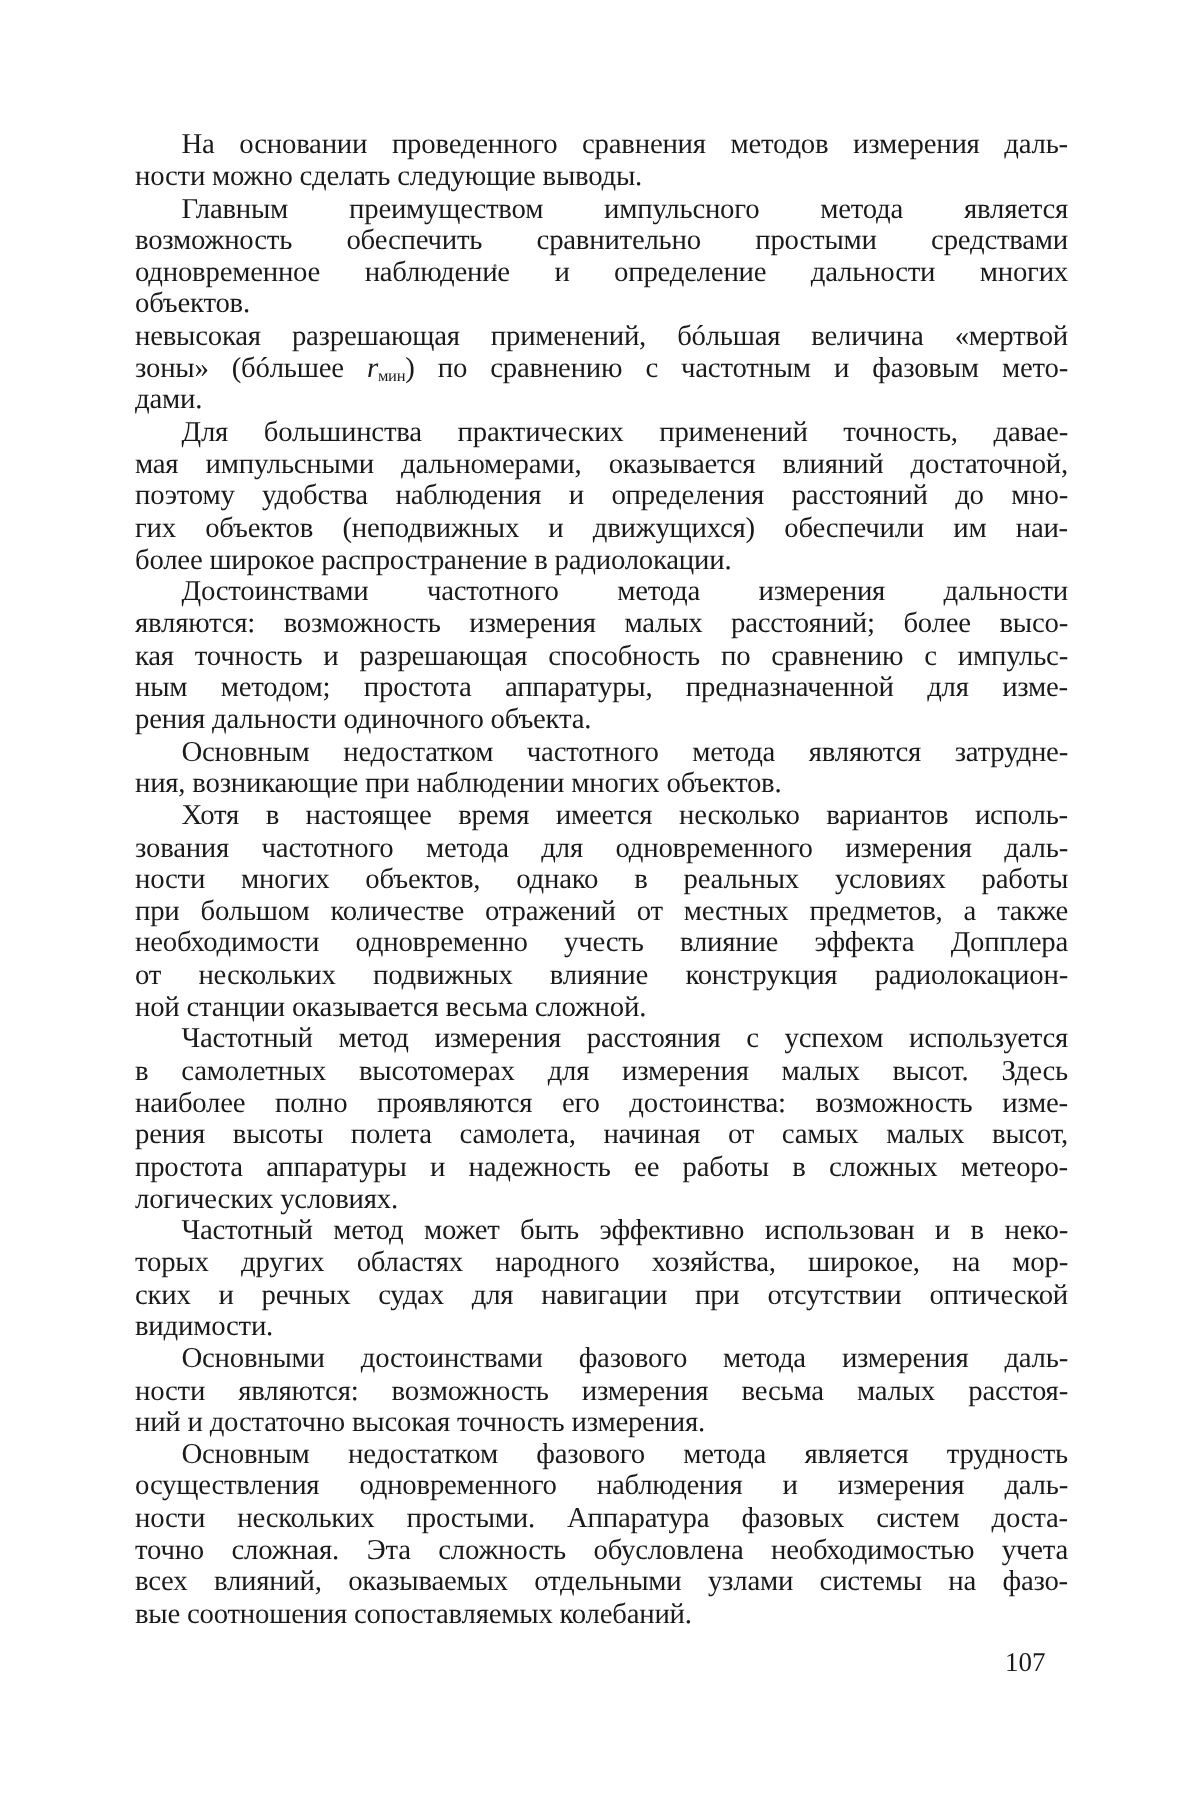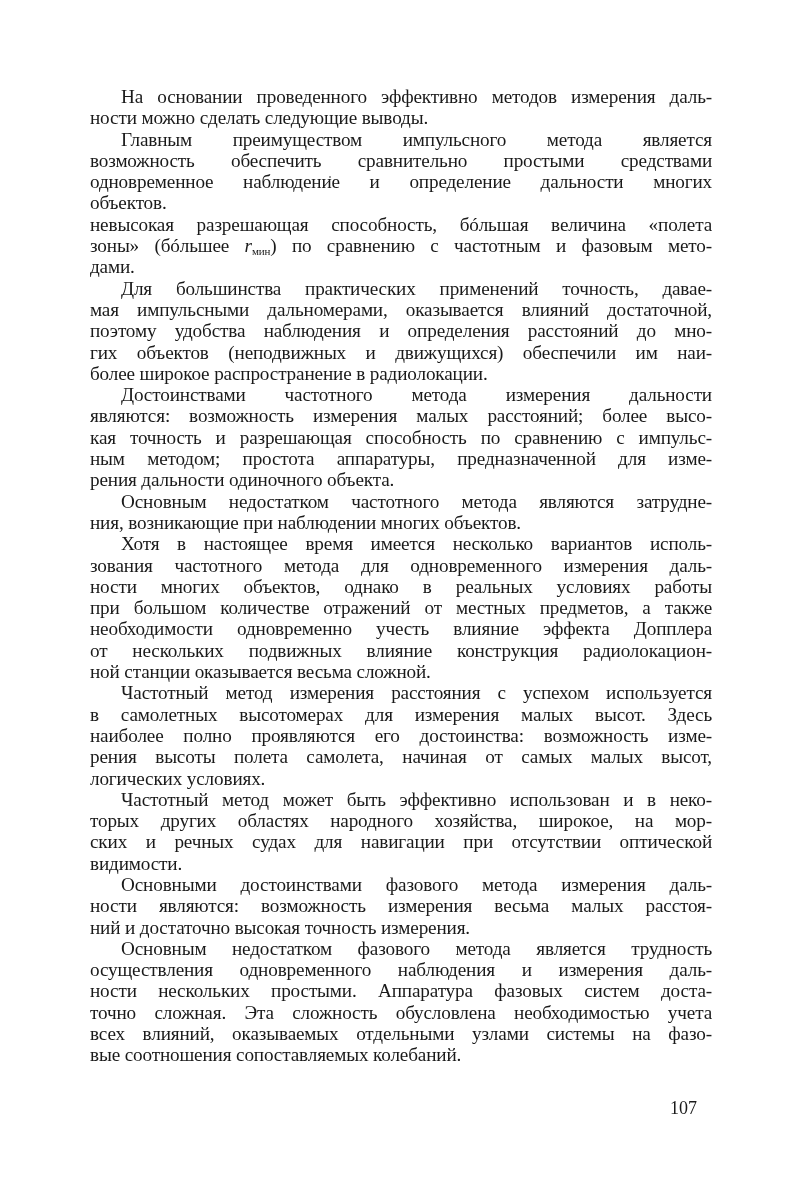--- a/index.html
+++ b/index.html
@@ -31,21 +31,21 @@
   }
   .dot { position:absolute; width:2px; height:2px; background:#777; border-radius:1px; }
 </style>
 </head>
 <body>
 
 <div class="page">
 
   <div class="para">
     <div class="line indent">
-        <span class="line-inner" style="text-align-last:justify">На основании проведенного эффективно методов измерения даль-</span>
+        <span class="line-inner" style="text-align-last:justify">На основании проведенного сравнения методов измерения даль-</span>
       </div>
     <div class="line last">
         <span class="line-inner" style="text-align-last:left">ности можно сделать следующие выводы.</span>
       </div>
   </div>
 
   <div class="para">
     <div class="line indent">
         <span class="line-inner" style="text-align-last:justify">Главным преимуществом импульсного метода является</span>
       </div>
@@ -55,21 +55,21 @@
     <div class="line">
         <span class="line-inner" style="text-align-last:justify">одновременное наблюдение и определение дальности многих</span>
       </div>
     <div class="line last">
         <span class="line-inner" style="text-align-last:left">объектов.</span>
       </div>
   </div>
 
   <div class="para">
     <div class="line">
-        <span class="line-inner" style="text-align-last:justify">невысокая разрешающая способность, бóльшая величина «полета</span>
+        <span class="line-inner" style="text-align-last:justify">невысокая разрешающая применений, бóльшая величина «мертвой</span>
       </div>
     <div class="line">
         <span class="line-inner" style="text-align-last:justify; word-spacing:2px"><span>зоны» (бóльшее </span><span class="ital">r</span><sub class="subscript">мин</sub><span>) по сравнению с частотным и фазовым мето-</span></span>
       </div>
     <div class="line last">
         <span class="line-inner" style="text-align-last:left">дами.</span>
       </div>
   </div>
 
   <div class="para">
@@ -147,20 +147,23 @@
       </div>
     <div class="line">
         <span class="line-inner" style="text-align-last:justify">в самолетных высотомерах для измерения малых высот. Здесь</span>
       </div>
     <div class="line">
         <span class="line-inner" style="text-align-last:justify">наиболее полно проявляются его достоинства: возможность изме-</span>
       </div>
     <div class="line">
         <span class="line-inner" style="text-align-last:justify">рения высоты полета самолета, начиная от самых малых высот,</span>
       </div>
+    <div class="line">
+        <span class="line-inner" style="text-align-last:justify">простота аппаратуры и надежность ее работы в сложных метеоро-</span>
+      </div>
     <div class="line last">
         <span class="line-inner" style="text-align-last:left">логических условиях.</span>
       </div>
   </div>
 
   <div class="para">
     <div class="line indent">
         <span class="line-inner" style="text-align-last:justify">Частотный метод может быть эффективно использован и в неко-</span>
       </div>
     <div class="line">

